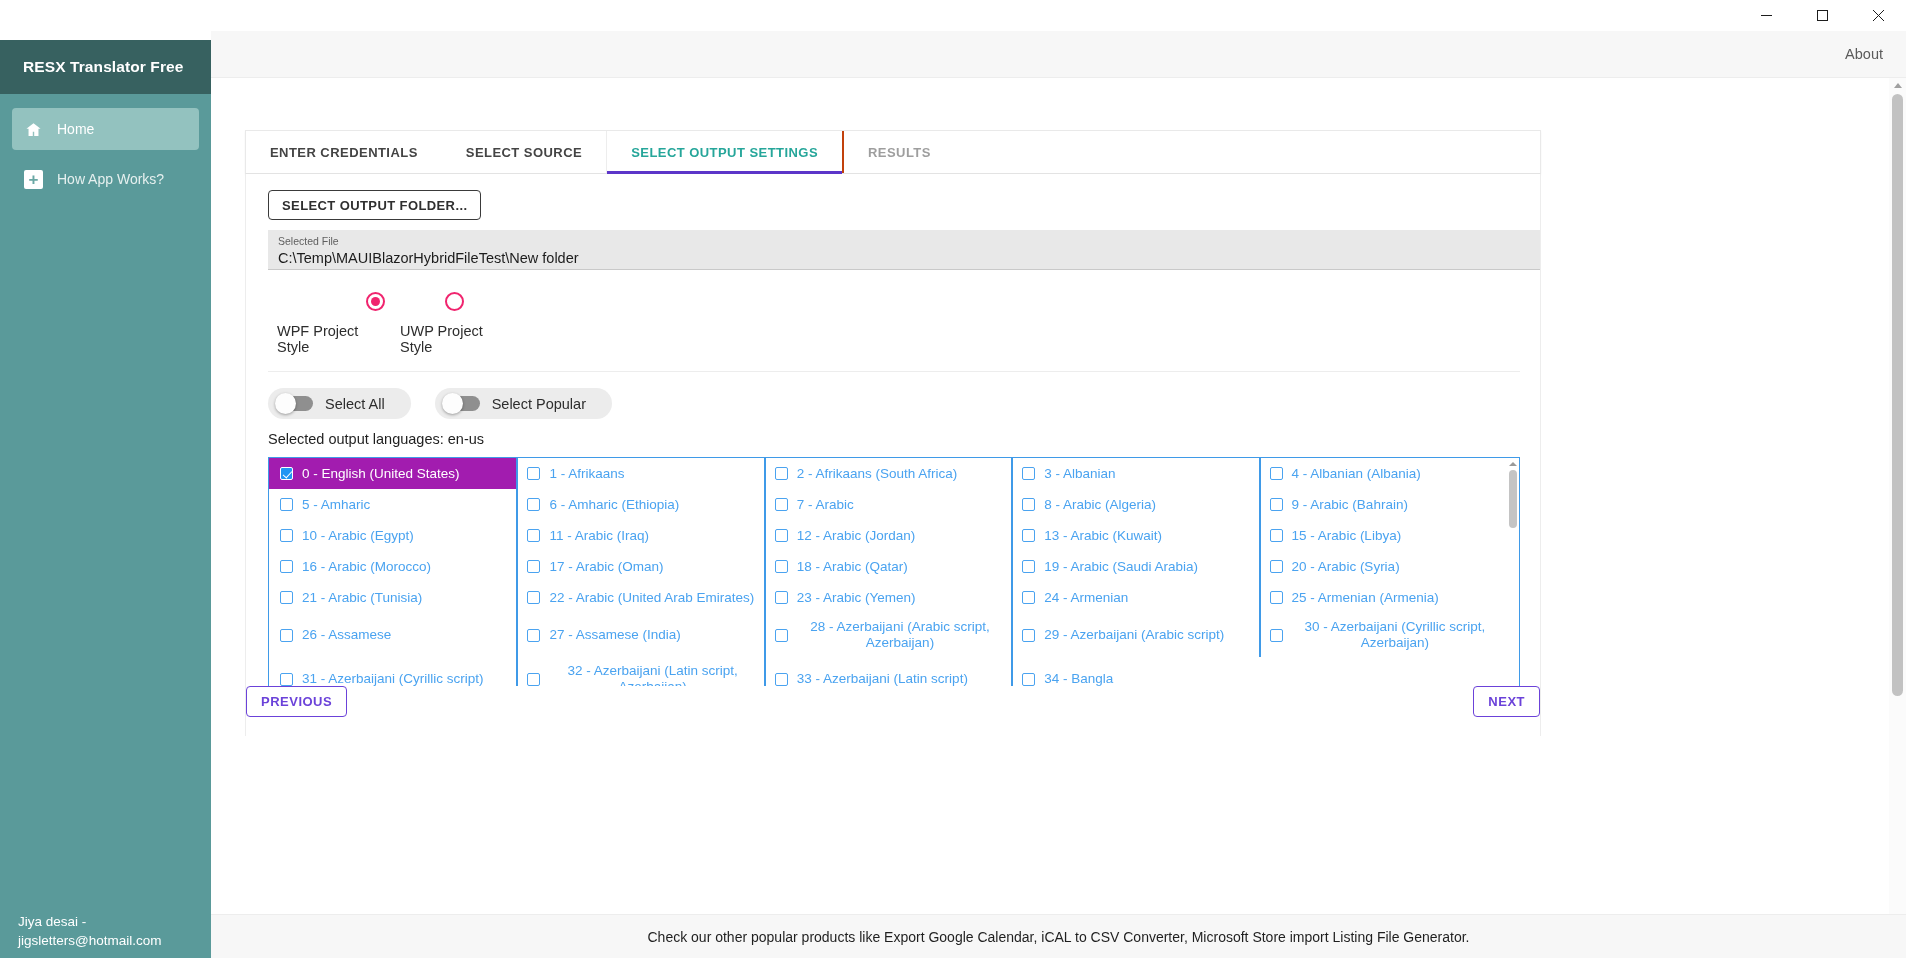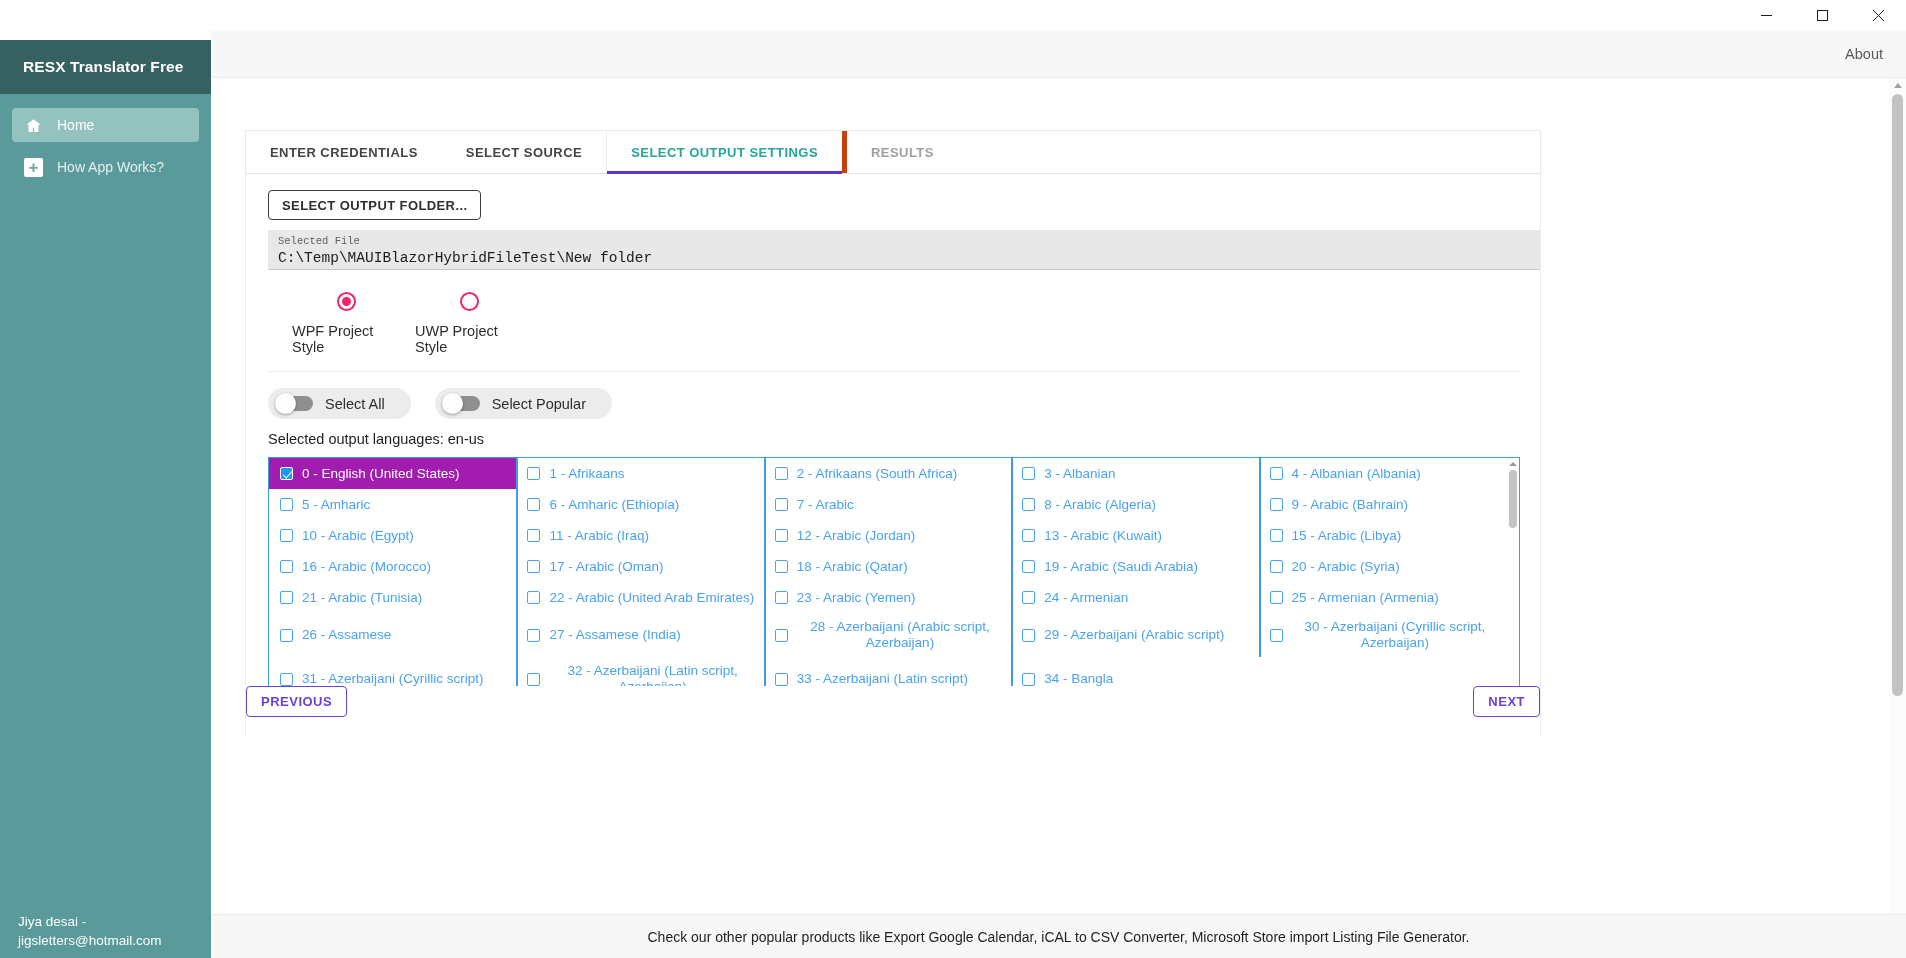--- a/index.html
+++ b/index.html
@@ -40,21 +40,21 @@
     background:#5a9a9a; display:flex; flex-direction:column;
   }
   #brand {
     height:54px; background:#376160; color:#ffffff;
     display:flex; align-items:center; padding-left:23px;
     font-size:15.5px; font-weight:bold; letter-spacing:.1px;
   }
   #nav { padding:14px 12px 0 12px; flex:1 1 auto; }
   .nav-item {
     display:flex; align-items:center; gap:14px;
-    height:34px; padding:0 12px; border-radius:4px; cursor:pointer;
+    height:42px; padding:0 12px; border-radius:4px; cursor:pointer;
     color:#ffffff; font-size:14px; margin-bottom:8px;
   }
   .nav-item.active { background:#93c2bf; color:#ffffff; }
   .nav-item.idle { color:#e6f0ef; }
   .nav-ico {
     width:19px; height:19px; display:flex; align-items:center; justify-content:center;
     color:#ffffff; flex:0 0 auto;
   }
   .nav-item.idle .nav-ico {
     background:#ffffff; color:#6aa8a5; border-radius:2px;
@@ -82,42 +82,42 @@
     display:flex; align-items:center; padding:0 24px;
     font-size:13px; font-weight:bold; letter-spacing:.45px;
     color:#444; cursor:pointer; position:relative; background:transparent;
     white-space:nowrap;
   }
   .tab.active { color:#26a69a; }
   .tab.active::after {
     content:""; position:absolute; left:0; right:0; bottom:-1px; height:3px;
     background:#5c35c9;
   }
-  .tab.sep { border-left:1px solid #ededed; border-right:5px solid #c2410c; }
+  .tab.sep { border-left:1px solid #ededed; border-right:2px solid #c2410c; }
   .tab.disabled { color:#9e9e9e; }
 
   
   #panel {
     position:absolute; left:245px; top:174px; width:1296px; height:515px;
     background:#ffffff; border-left:1px solid #ededed; border-right:1px solid #ededed;
     overflow:hidden;
   }
 
   #panel-inner { position:relative; padding:16px 22px 0 22px; }
 
   .btn-outline {
     display:inline-flex; align-items:center; justify-content:center;
     height:30px; padding:0 13px; border:1px solid #3a3a3a; border-radius:4px;
     background:#fff; color:#2f2f2f; font-size:13px; font-weight:bold;
     letter-spacing:.4px; cursor:pointer;
   }
 
   #file-box {
     margin-top:10px; width:1336px; height:40px; background:#e8e8e8;
-    padding:5px 10px 0 10px; border-bottom:1px solid #c9c9c9;font-family:Liberation Mono, monospace;
+    padding:5px 10px 0 10px; border-bottom:1px solid #c9c9c9;
   }
   #file-label { font-size:10.5px; color:#5f5f5f; line-height:12px; }
   #file-value { font-size:14.5px; color:#1c1c1c; line-height:22px; }
 
   
   #radios { margin-top:22px; display:flex; }
   .radio-group {
     display:flex; flex-direction:column; align-items:center; cursor:pointer;
   }
   .radio-outer {
@@ -292,21 +292,21 @@
     <div id="panel-inner">
 
       <div class="btn-outline">SELECT OUTPUT FOLDER...</div>
 
       <div id="file-box">
         <div id="file-label">Selected File</div>
         <div id="file-value">C:\Temp\MAUIBlazorHybridFileTest\New folder</div>
       </div>
 
       <div id="radios">
-        <div class="radio-group" style="width:108px;margin-left:24px;">
+        <div class="radio-group" style="width:108px;margin-left:9px;align-items:flex-end;">
           <span class="radio-outer">
               <span class="radio-dot"></span>
             </span>
           <span class="radio-label">WPF Project Style</span>
         </div>
         <div class="radio-group" style="width:108px;margin-left:15px;">
           <span class="radio-outer"></span>
           <span class="radio-label">UWP Project Style</span>
         </div>
       </div>

